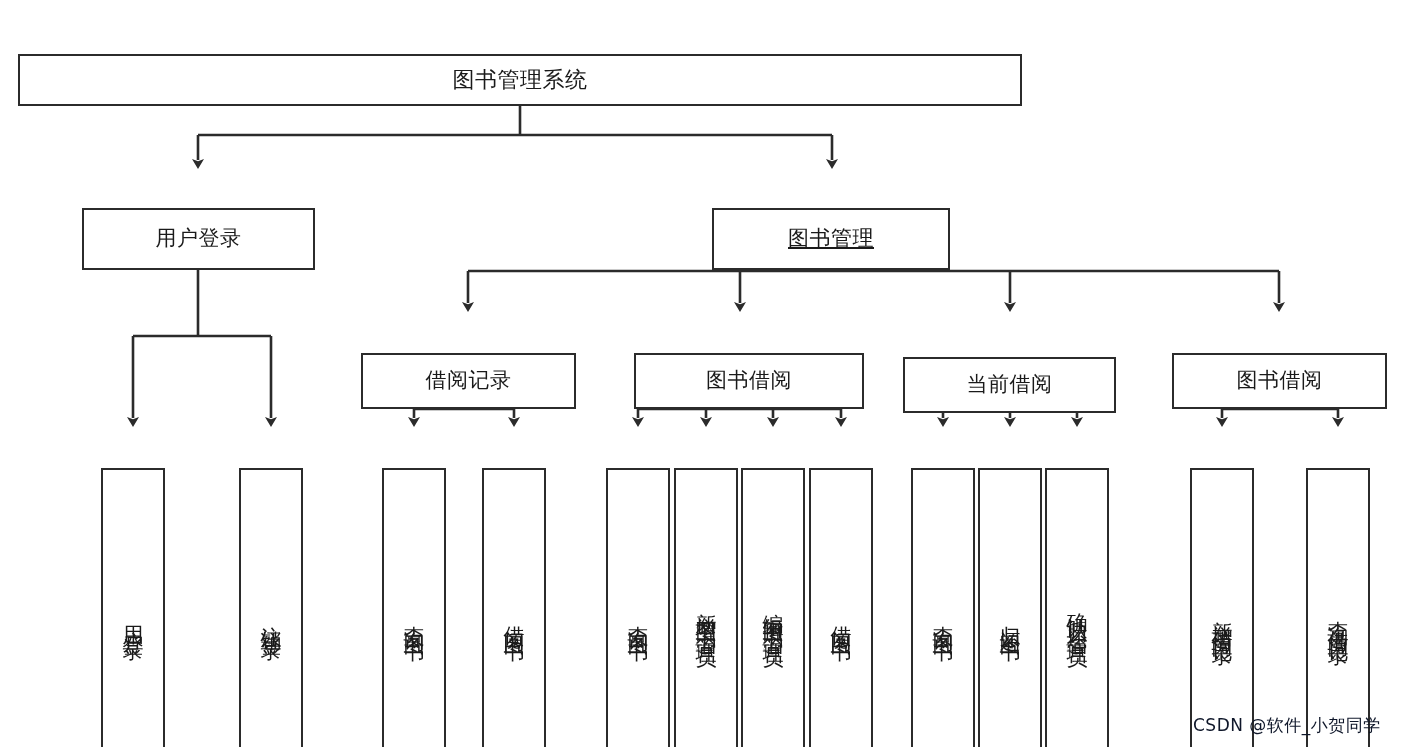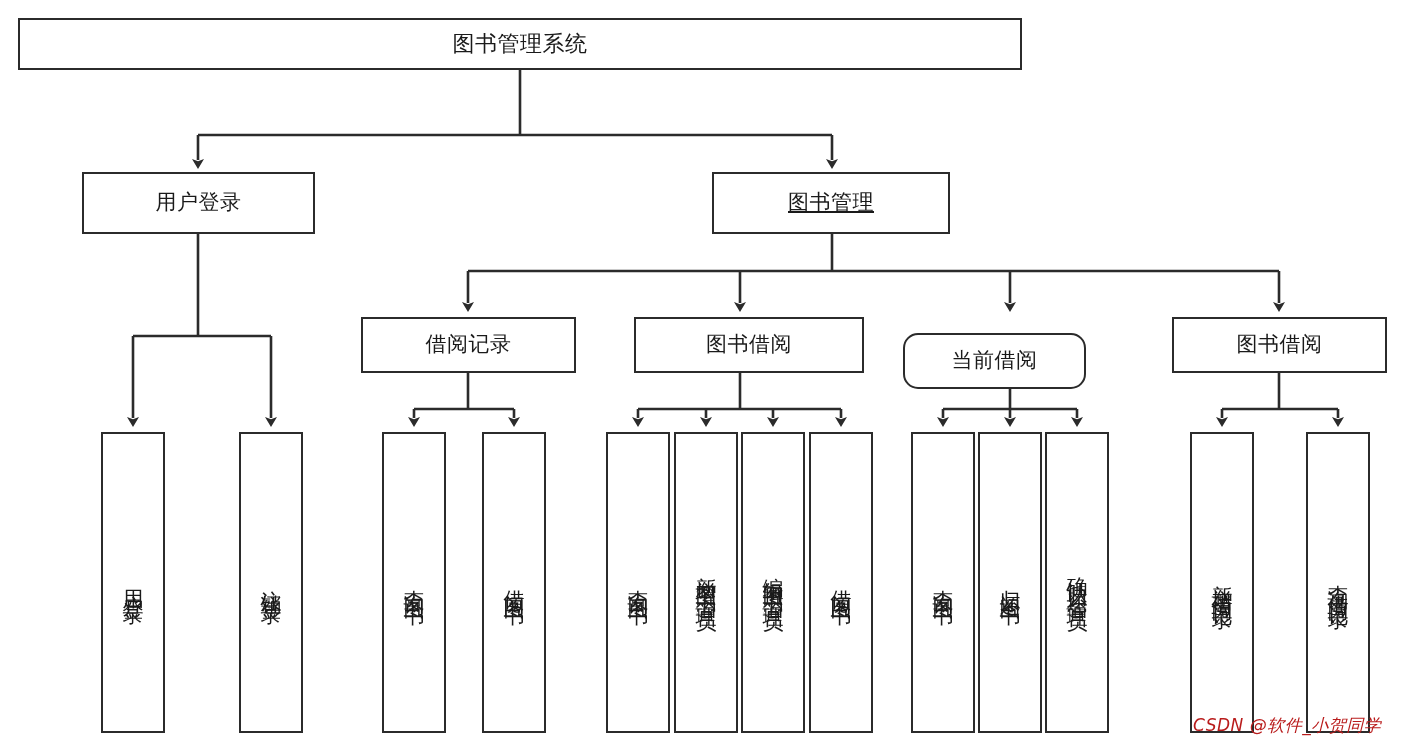--- a/index.html
+++ b/index.html
@@ -28,20 +28,21 @@
   }
   .node {
     position: absolute;
     box-sizing: border-box;
     border: 2px solid #2b2b2b;
     background: #ffffff;
     display: flex;
     align-items: center;
     justify-content: center;
     color: #1a1a1a;
+    margin-top: 36px;
   }
   .node.horiz {
     font-size: 21px;
     letter-spacing: 0.5px;
     line-height: 1.2;
   }
   .node.root {
     font-size: 22px;
   }
   .node.vert {
@@ -53,25 +54,24 @@
     padding: 6px 0;
     text-align: center;
   }
   .node.vert .vtext {
     writing-mode: vertical-rl;
     text-orientation: upright;
     display: block;
   }
   .watermark {
     position: absolute;
-    color: #b91c1c;
+    color: #0f172a;
     font-size: 17px;
     white-space: nowrap;
     letter-spacing: 0.5px;
-    font-style: italic;
   }
 </style>
 </head>
 <body>
 
 <div id="canvas">
 
   <svg class="edges" viewBox="0 0 1405 747">
     <defs>
       <marker id="arrow" markerWidth="10" markerHeight="12" refX="1" refY="6" orient="auto" markerUnits="userSpaceOnUse">
@@ -132,21 +132,21 @@
   <div class="node horiz" style="left:712px; top:172px; width:238px; height:62px;text-decoration:underline;">
     <span>图书管理</span>
   </div>
 
   <div class="node horiz" style="left:361px; top:317px; width:215px; height:56px;">
     <span>借阅记录</span>
   </div>
   <div class="node horiz" style="left:634px; top:317px; width:230px; height:56px;">
     <span>图书借阅</span>
   </div>
-  <div class="node horiz" style="left:903px; top:333px; width:183px; height:56px;border-radius:15px;">
+  <div class="node horiz" style="left:903px; top:321px; width:213px; height:56px;">
     <span>当前借阅</span>
   </div>
   <div class="node horiz" style="left:1172px; top:317px; width:215px; height:56px;">
     <span>图书借阅</span>
   </div>
 
   <div class="node vert" style="left:101px; top:432px; width:64px; height:301px;">
     <span class="vtext">用户登录</span>
   </div>
   <div class="node vert" style="left:239px; top:432px; width:64px; height:301px;">

